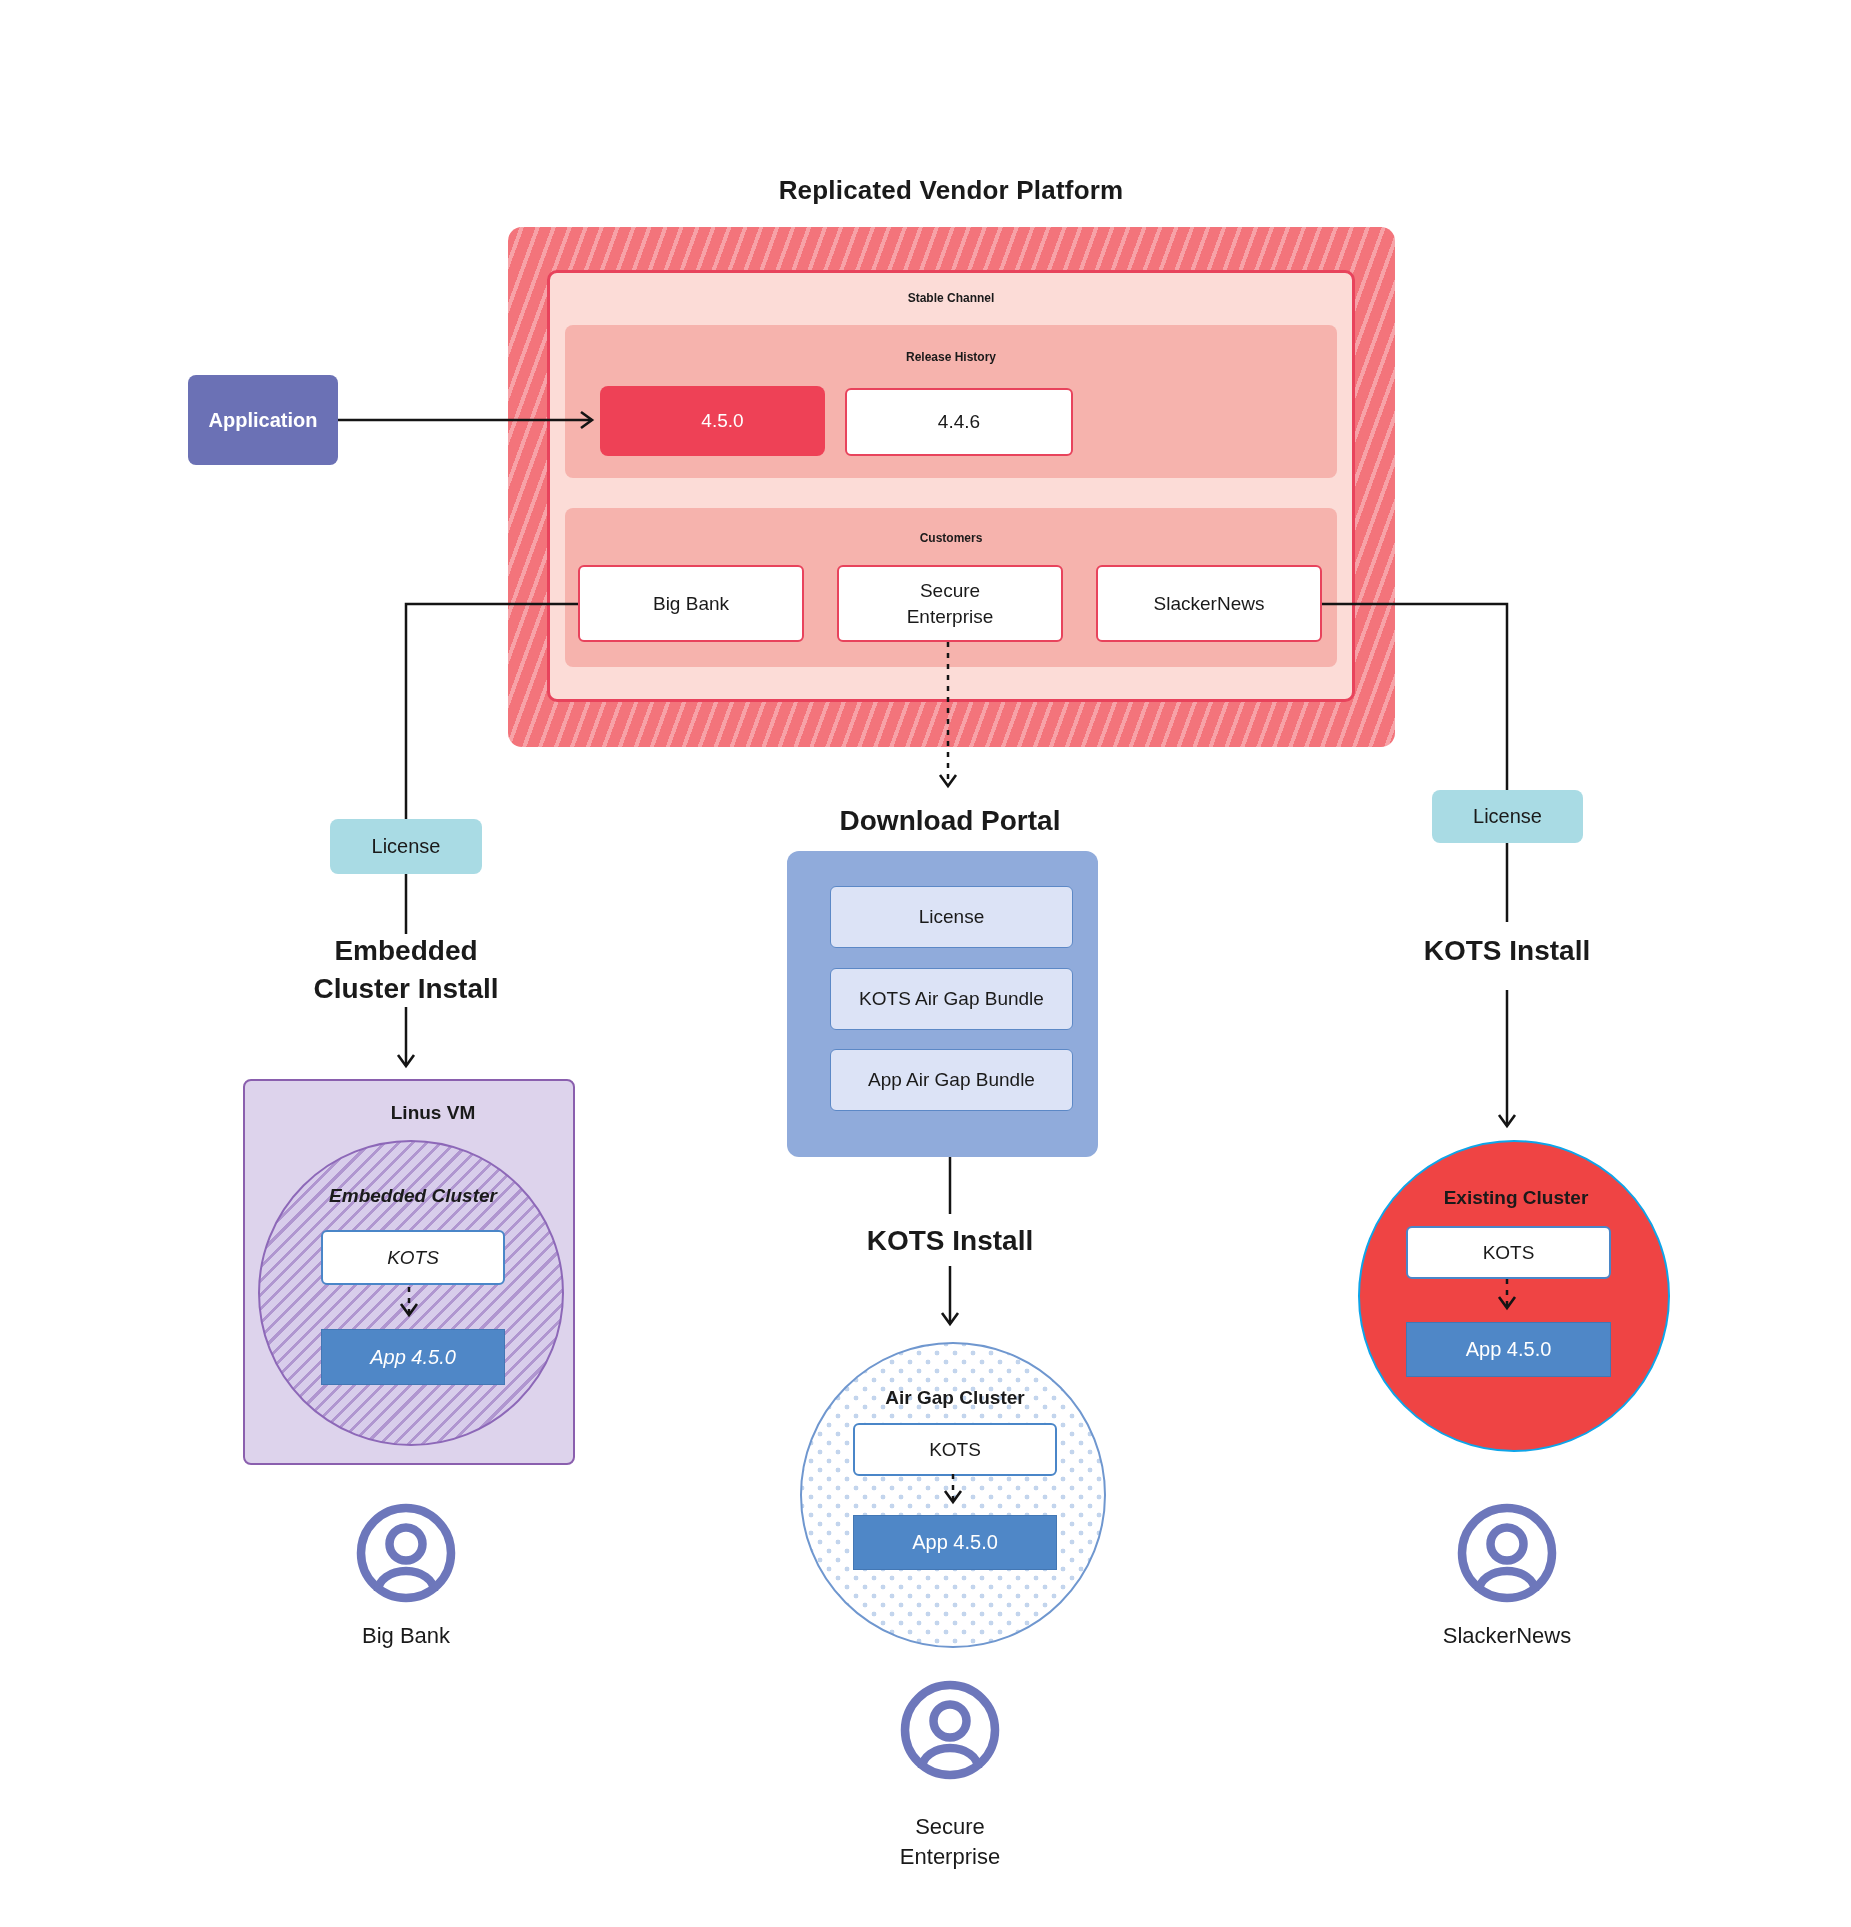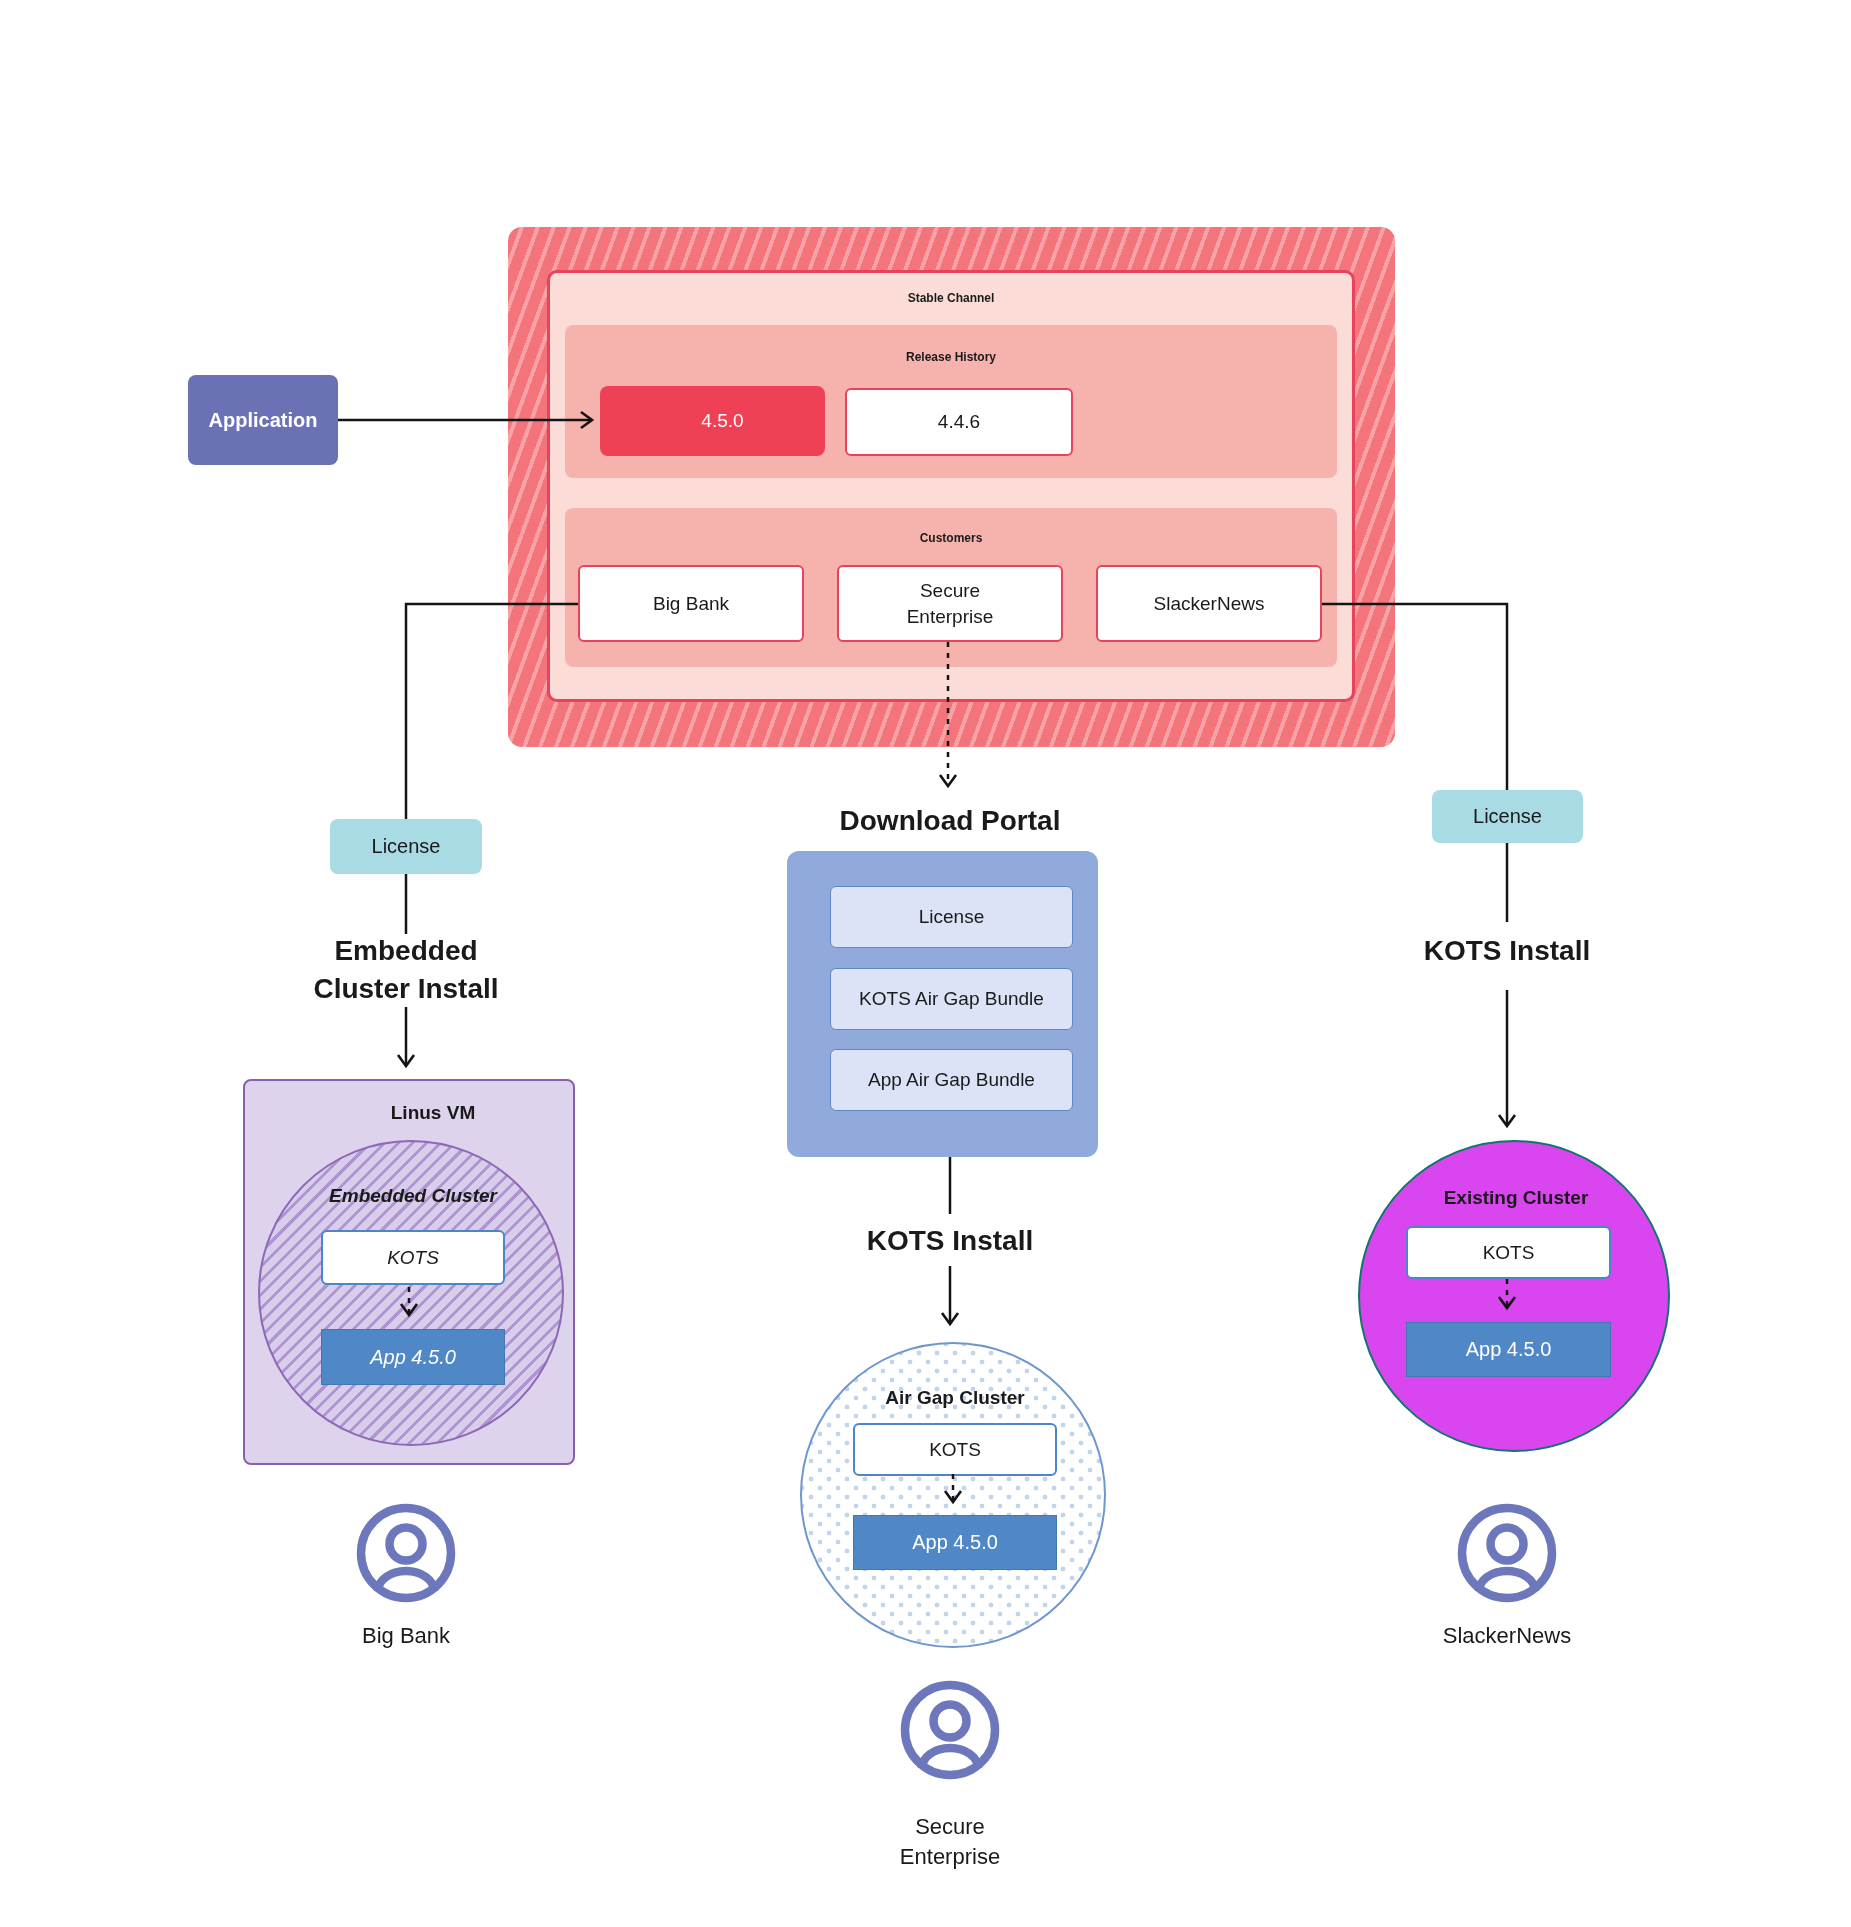--- a/index.html
+++ b/index.html
@@ -39,34 +39,35 @@
     background:repeating-linear-gradient(135deg,#d8cdeb 0 7px,#b096d0 7px 10px);
     font-style:italic;
   }
   .airgap-circle{
     border:2px solid #6f97cf;background-color:#ffffff;
     background-image:
       radial-gradient(circle,#c3d5ed 2.4px,rgba(0,0,0,0) 2.6px),
       radial-gradient(circle,#c3d5ed 2.4px,rgba(0,0,0,0) 2.6px);
     background-size:18px 18px;background-position:0 0,9px 9px;
   }
-  .exist-circle{border:2px solid #0f766e;background:#d946ef;}
+  .exist-circle{border:2px solid #0ea5e9;background:#ef4444;}
   .kots-box{background:#ffffff;border:2px solid #4a86c8;border-radius:6px;font-size:19px;z-index:2;}
   .app-box{background:#4f87c7;border:1px solid #4377b4;border-radius:0;color:#ffffff;font-size:20px;z-index:2;}
   .circle-label{font-size:19px;font-weight:700;z-index:2;}
   .wrap-narrow{max-width:120px;line-height:1.35;}
 
   svg.layer{position:absolute;left:0;top:0;z-index:3;pointer-events:none;}
   .persona{z-index:4;}
 </style>
 </head>
 <body>
 
 <div id="canvas">
 
+  <div class="abs center title" style="left:551px;top:174px;width:800px;height:32px;">Replicated Vendor Platform</div>
 
   <div class="abs outer-frame" style="left:508px;top:227px;width:887px;height:520px;"></div>
 
   <div class="abs stable" style="left:547px;top:270px;width:808px;height:432px;"></div>
   <div class="abs center panel-label" style="left:547px;top:286px;width:808px;height:24px;z-index:2;">Stable Channel</div>
 
   <div class="abs pink-panel" style="left:565px;top:325px;width:772px;height:153px;"></div>
   <div class="abs center panel-label" style="left:565px;top:345px;width:772px;height:24px;z-index:2;">Release History</div>
   <div class="abs center release-current" style="left:600px;top:386px;width:225px;height:70px;padding-left:20px;">4.5.0</div>
   <div class="abs center white-red" style="left:845px;top:388px;width:228px;height:68px;">4.4.6</div>

